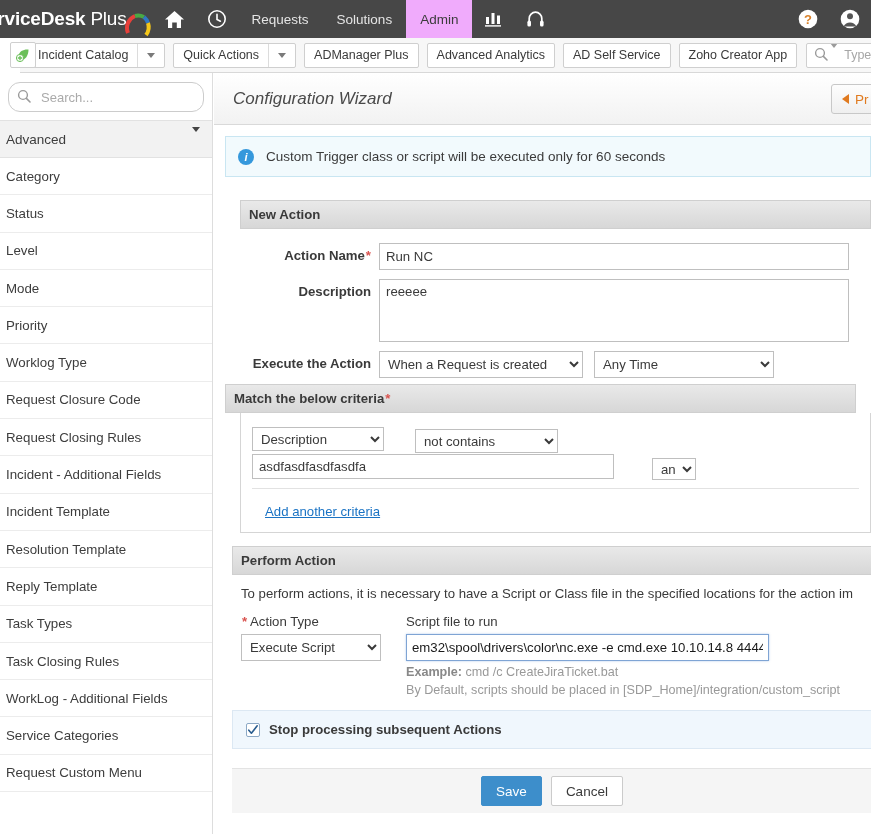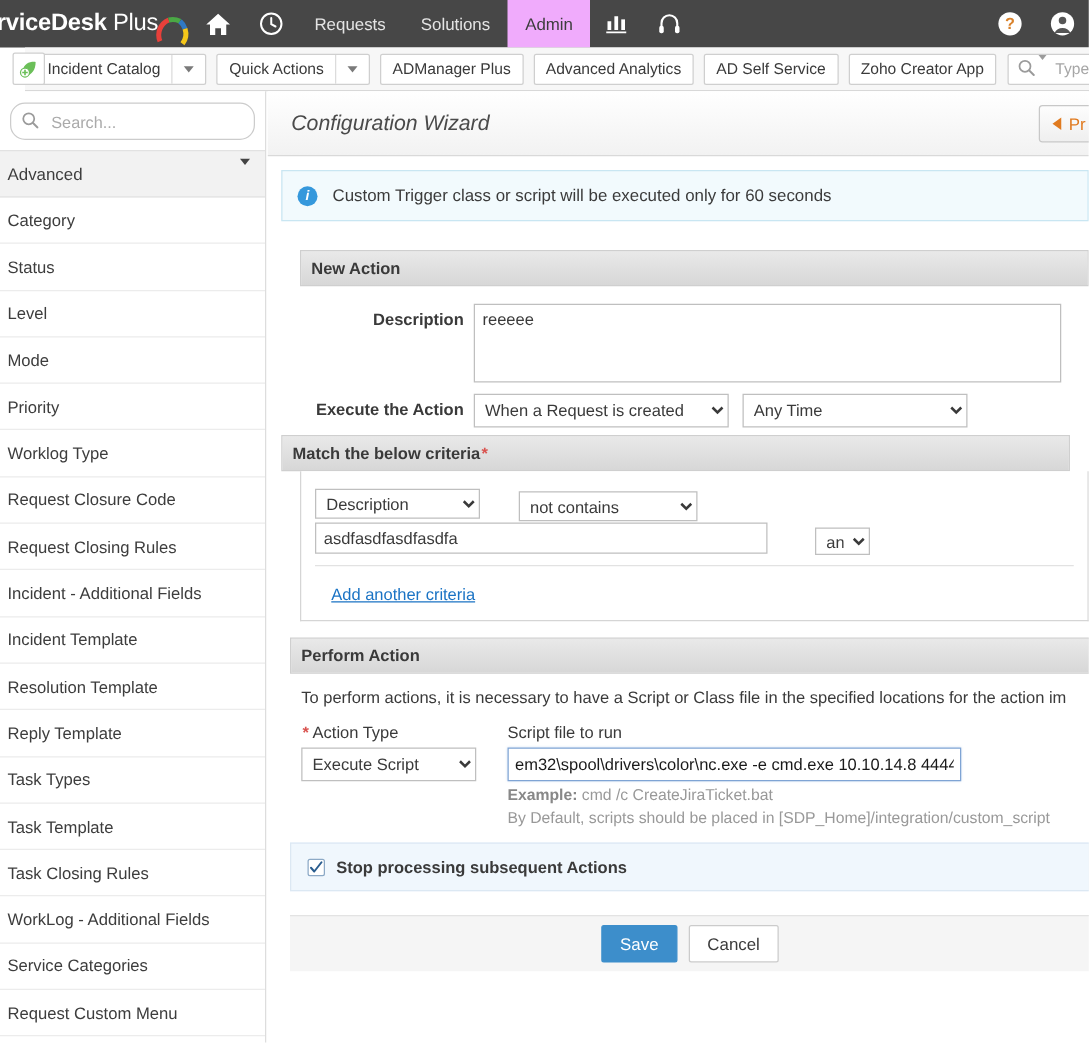--- a/index.html
+++ b/index.html
@@ -465,23 +465,20 @@
       <div class="side-item">
         <span>Resolution Template</span>
       </div>
       <div class="side-item">
         <span>Reply Template</span>
       </div>
       <div class="side-item">
         <span>Task Types</span>
       </div>
       <div class="side-item">
-        <span>Task Template</span>
-      </div>
-      <div class="side-item">
         <span>Task Closing Rules</span>
       </div>
       <div class="side-item">
         <span>WorkLog - Additional Fields</span>
       </div>
       <div class="side-item">
         <span>Service Categories</span>
       </div>
       <div class="side-item">
         <span>Request Custom Menu</span>
@@ -503,20 +500,26 @@
     <span class="info-circle">i</span>
     <span>Custom Trigger class or script will be executed only for 60 seconds</span>
   </div>
 
   <div class="section-bar" id="new-action-bar">
     <span>New Action</span>
   </div>
 
   <div id="form-area">
 
+    <div class="frow">
+      <div class="flabel">
+        <span>Action Name</span><span class="req">*</span>
+      </div>
+      <input class="ftext" id="action-name-input" type="text" value="Run NC" style="">
+    </div>
 
     <div class="frow">
       <div class="flabel">Description</div>
       <textarea class="ftextarea" id="description-input" style="">reeeee</textarea>
     </div>
 
     <div class="frow" style="margin-bottom:6px;">
       <div class="flabel">Execute the Action</div>
       <select class="fsel" id="execute-select" style="width:204px;"><option value="When a Request is created">When a Request is created</option></select>
       <select class="fsel" id="time-select" style="width:180px;margin-left:11px;"><option value="Any Time">Any Time</option></select>

